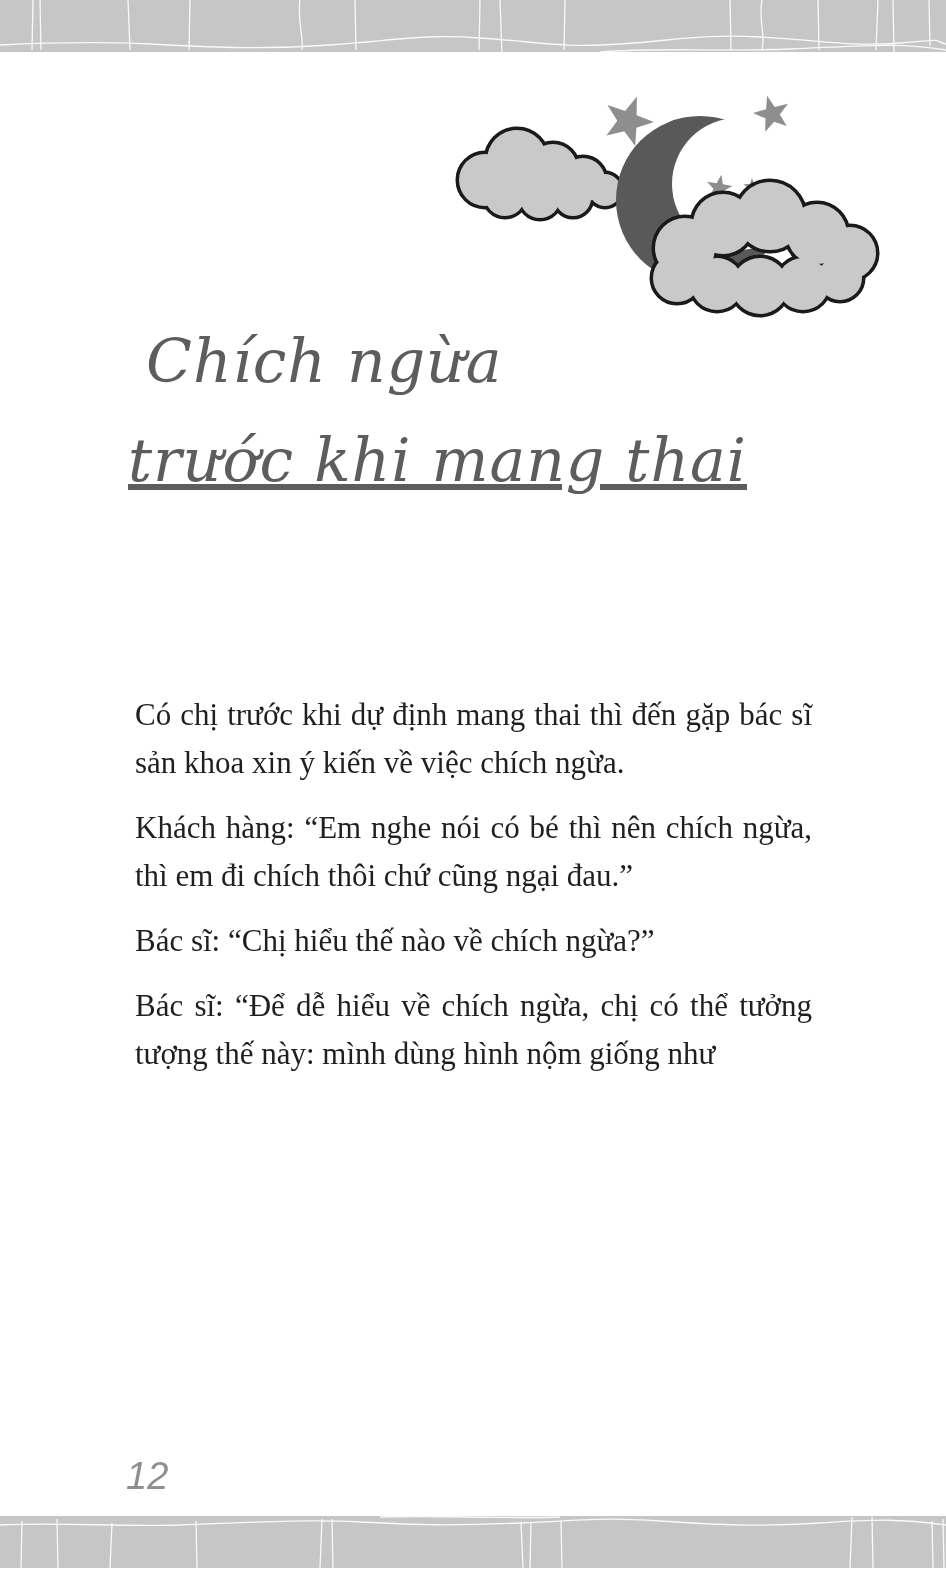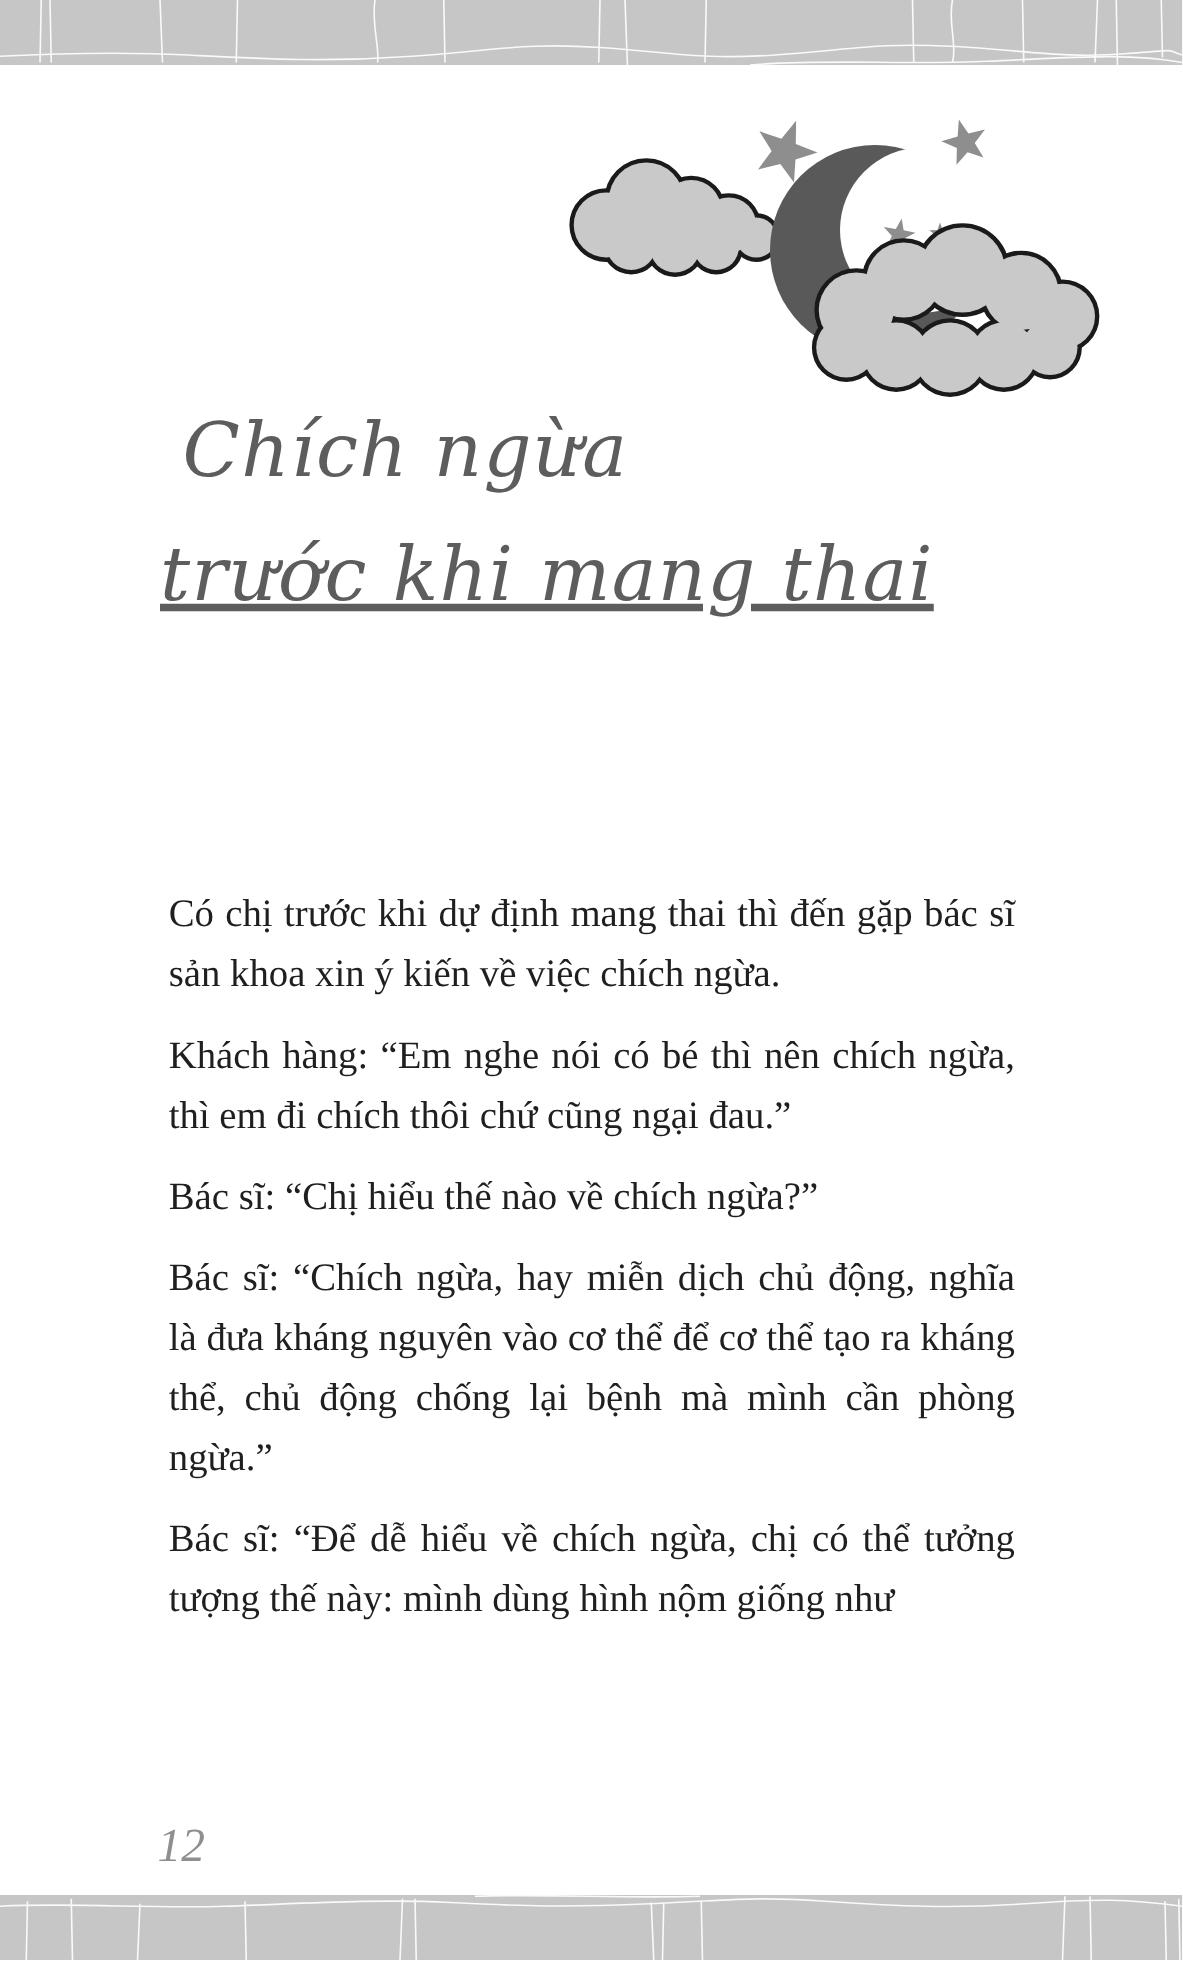--- a/index.html
+++ b/index.html
@@ -8,23 +8,23 @@
   .band{position:absolute;left:0;width:946px;display:block;}
   .band-top{top:0;height:57px;}
   .band-bottom{bottom:0;height:55px;}
   .illustration{position:absolute;left:445px;top:88px;width:440px;height:235px;}
   .title{position:absolute;left:128px;top:312px;margin:0;font-family:"DejaVu Serif", serif;
          font-style:italic;font-weight:normal;color:#5d5d5d;font-size:60px;line-height:99px;
          letter-spacing:1px;}
   .title .l1{display:block;padding-left:18px;}
   .title .l2{display:block;text-decoration:underline;}
   .content{position:absolute;left:135px;top:690px;width:677px;color:#1f1f1f;}
-  .content p{margin:17px 0 17px 0;font-size:31px;line-height:48px;text-align:justify;
+  .content p{margin:1px 0 17px 0;font-size:31px;line-height:48px;text-align:justify;
              text-align-last:left;}
-  .page-number{position:absolute;left:126px;top:1455px;font-family:Liberation Serif, serif;
+  .page-number{position:absolute;left:126px;top:1455px;font-family:Liberation Sans, sans-serif;
                font-style:italic;color:#8f8f8f;font-size:38px;}
   .cloud-stroke{stroke:#1a1a1a;stroke-width:7;}
 </style>
 </head>
 <body>
 
 <div class="page">
 
   <svg class="band band-top" viewBox="0 0 946 57" preserveAspectRatio="none" aria-hidden="true">
     <rect x="0" y="0" width="946" height="52" fill="#c6c6c6"></rect>
@@ -87,21 +87,20 @@
 
   <h1 class="title">
     <span class="l1">Chích ngừa</span>
     <span class="l2">trước khi mang thai</span>
   </h1>
 
   <main class="content">
     <p>Có chị trước khi dự định mang thai thì đến gặp bác sĩ sản khoa xin ý kiến về việc chích ngừa.</p>
     <p>Khách hàng: “Em nghe nói có bé thì nên chích ngừa, thì em đi chích thôi chứ cũng ngại đau.”</p>
     <p>Bác sĩ:  “Chị hiểu thế nào về chích ngừa?”</p>
-    <p>Bác sĩ: “Chích ngừa, hay miễn dịch chủ động, nghĩa là đưa kháng nguyên vào cơ thể để cơ thể tạo ra kháng thể, chủ động chống lại bệnh mà mình cần phòng ngừa.”</p>
     <p>Bác sĩ: “Để dễ hiểu về chích ngừa, chị có thể tưởng tượng thế này: mình dùng hình nộm giống như</p>
   </main>
 
   <div class="page-number">12</div>
 
   <svg class="band band-bottom" viewBox="0 0 946 55" preserveAspectRatio="none" aria-hidden="true">
     <rect x="0" y="3" width="946" height="52" fill="#c6c6c6"></rect>
     <g stroke="#ffffff" stroke-width="1.3" fill="none" opacity="0.9">
       <path d="M0,12 C60,9 120,14 180,12 S300,6 360,9 S450,13 520,10 S600,4 660,8 S760,14 820,10 S900,6 946,12"></path>
       <path d="M380,4 C440,2 500,6 560,4"></path>

